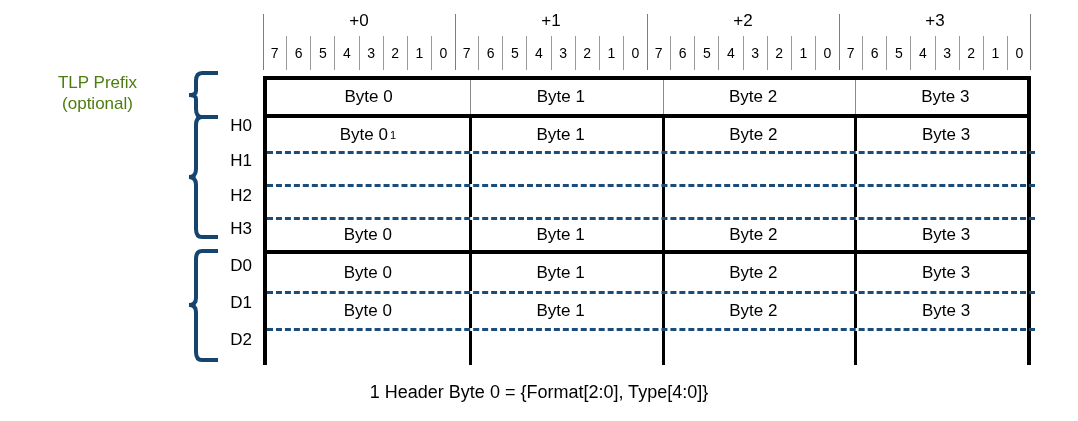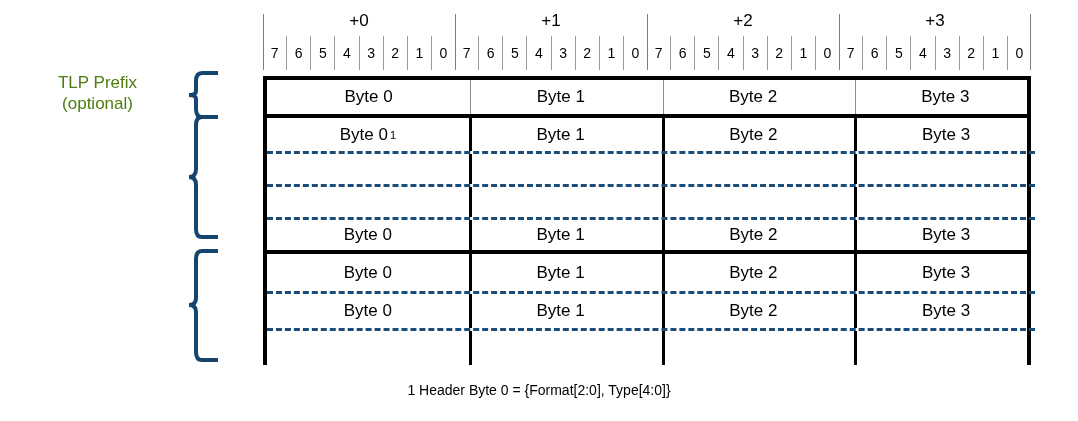--- a/index.html
+++ b/index.html
@@ -117,41 +117,50 @@
     border-left: 4px solid #000;
     border-right: 4px solid #000;
   }
   #sec-data .brow { height: 37px; }
   #sec-data .brow + .brow { border-top: 3px dashed #1a4d7a; }
   #sec-data .bcell + .bcell { border-left: 3px solid #000; }
 
   
   #caption {
     position: absolute; left: 0; top: 382px; width: 1078px;
-    text-align: center; font-size: 14px; color: #000;
+    text-align: center; font-size: 18px; color: #000;
   }
 </style>
 </head>
 <body>
 
 <div id="stage">
 
   <div class="side-label" id="lbl-prefix">TLP Prefix
 (optional)</div>
 
   <svg class="brace" id="brace-prefix" viewBox="0 0 34 50" preserveAspectRatio="none">
     <path d="M30 3 H16 Q10 3 10 11 V21 Q10 25 3 25 Q10 25 10 29 V39 Q10 47 16 47 H30" fill="none" stroke="#15456e" stroke-width="4" stroke-linecap="square"></path>
   </svg>
   <svg class="brace" id="brace-header" viewBox="0 0 34 126" preserveAspectRatio="none">
     <path d="M30 3 H16 Q10 3 10 11 V55 Q10 63 3 63 Q10 63 10 71 V115 Q10 123 16 123 H30" fill="none" stroke="#15456e" stroke-width="4" stroke-linecap="square"></path>
   </svg>
   <svg class="brace" id="brace-data" viewBox="0 0 34 115" preserveAspectRatio="none">
     <path d="M30 3 H16 Q10 3 10 11 V50 Q10 57 3 57 Q10 57 10 64 V104 Q10 112 16 112 H30" fill="none" stroke="#15456e" stroke-width="4" stroke-linecap="square"></path>
   </svg>
 
+  <div id="tags">
+    <div class="row-tag" style="top:116px">H0</div>
+    <div class="row-tag" style="top:151px">H1</div>
+    <div class="row-tag" style="top:186px">H2</div>
+    <div class="row-tag" style="top:219px">H3</div>
+    <div class="row-tag" style="top:256px">D0</div>
+    <div class="row-tag" style="top:293px">D1</div>
+    <div class="row-tag" style="top:330px">D2</div>
+  </div>
 
   <div id="ruler">
     <div class="ruler-col" style="left:0px">
       <div class="bigtick"></div>
       <div class="ruler-title">+0</div>
       <div class="bitcells">
         <div class="bitcell">7</div>
         <div class="bitcell">6</div>
         <div class="bitcell">5</div>
         <div class="bitcell">4</div>

